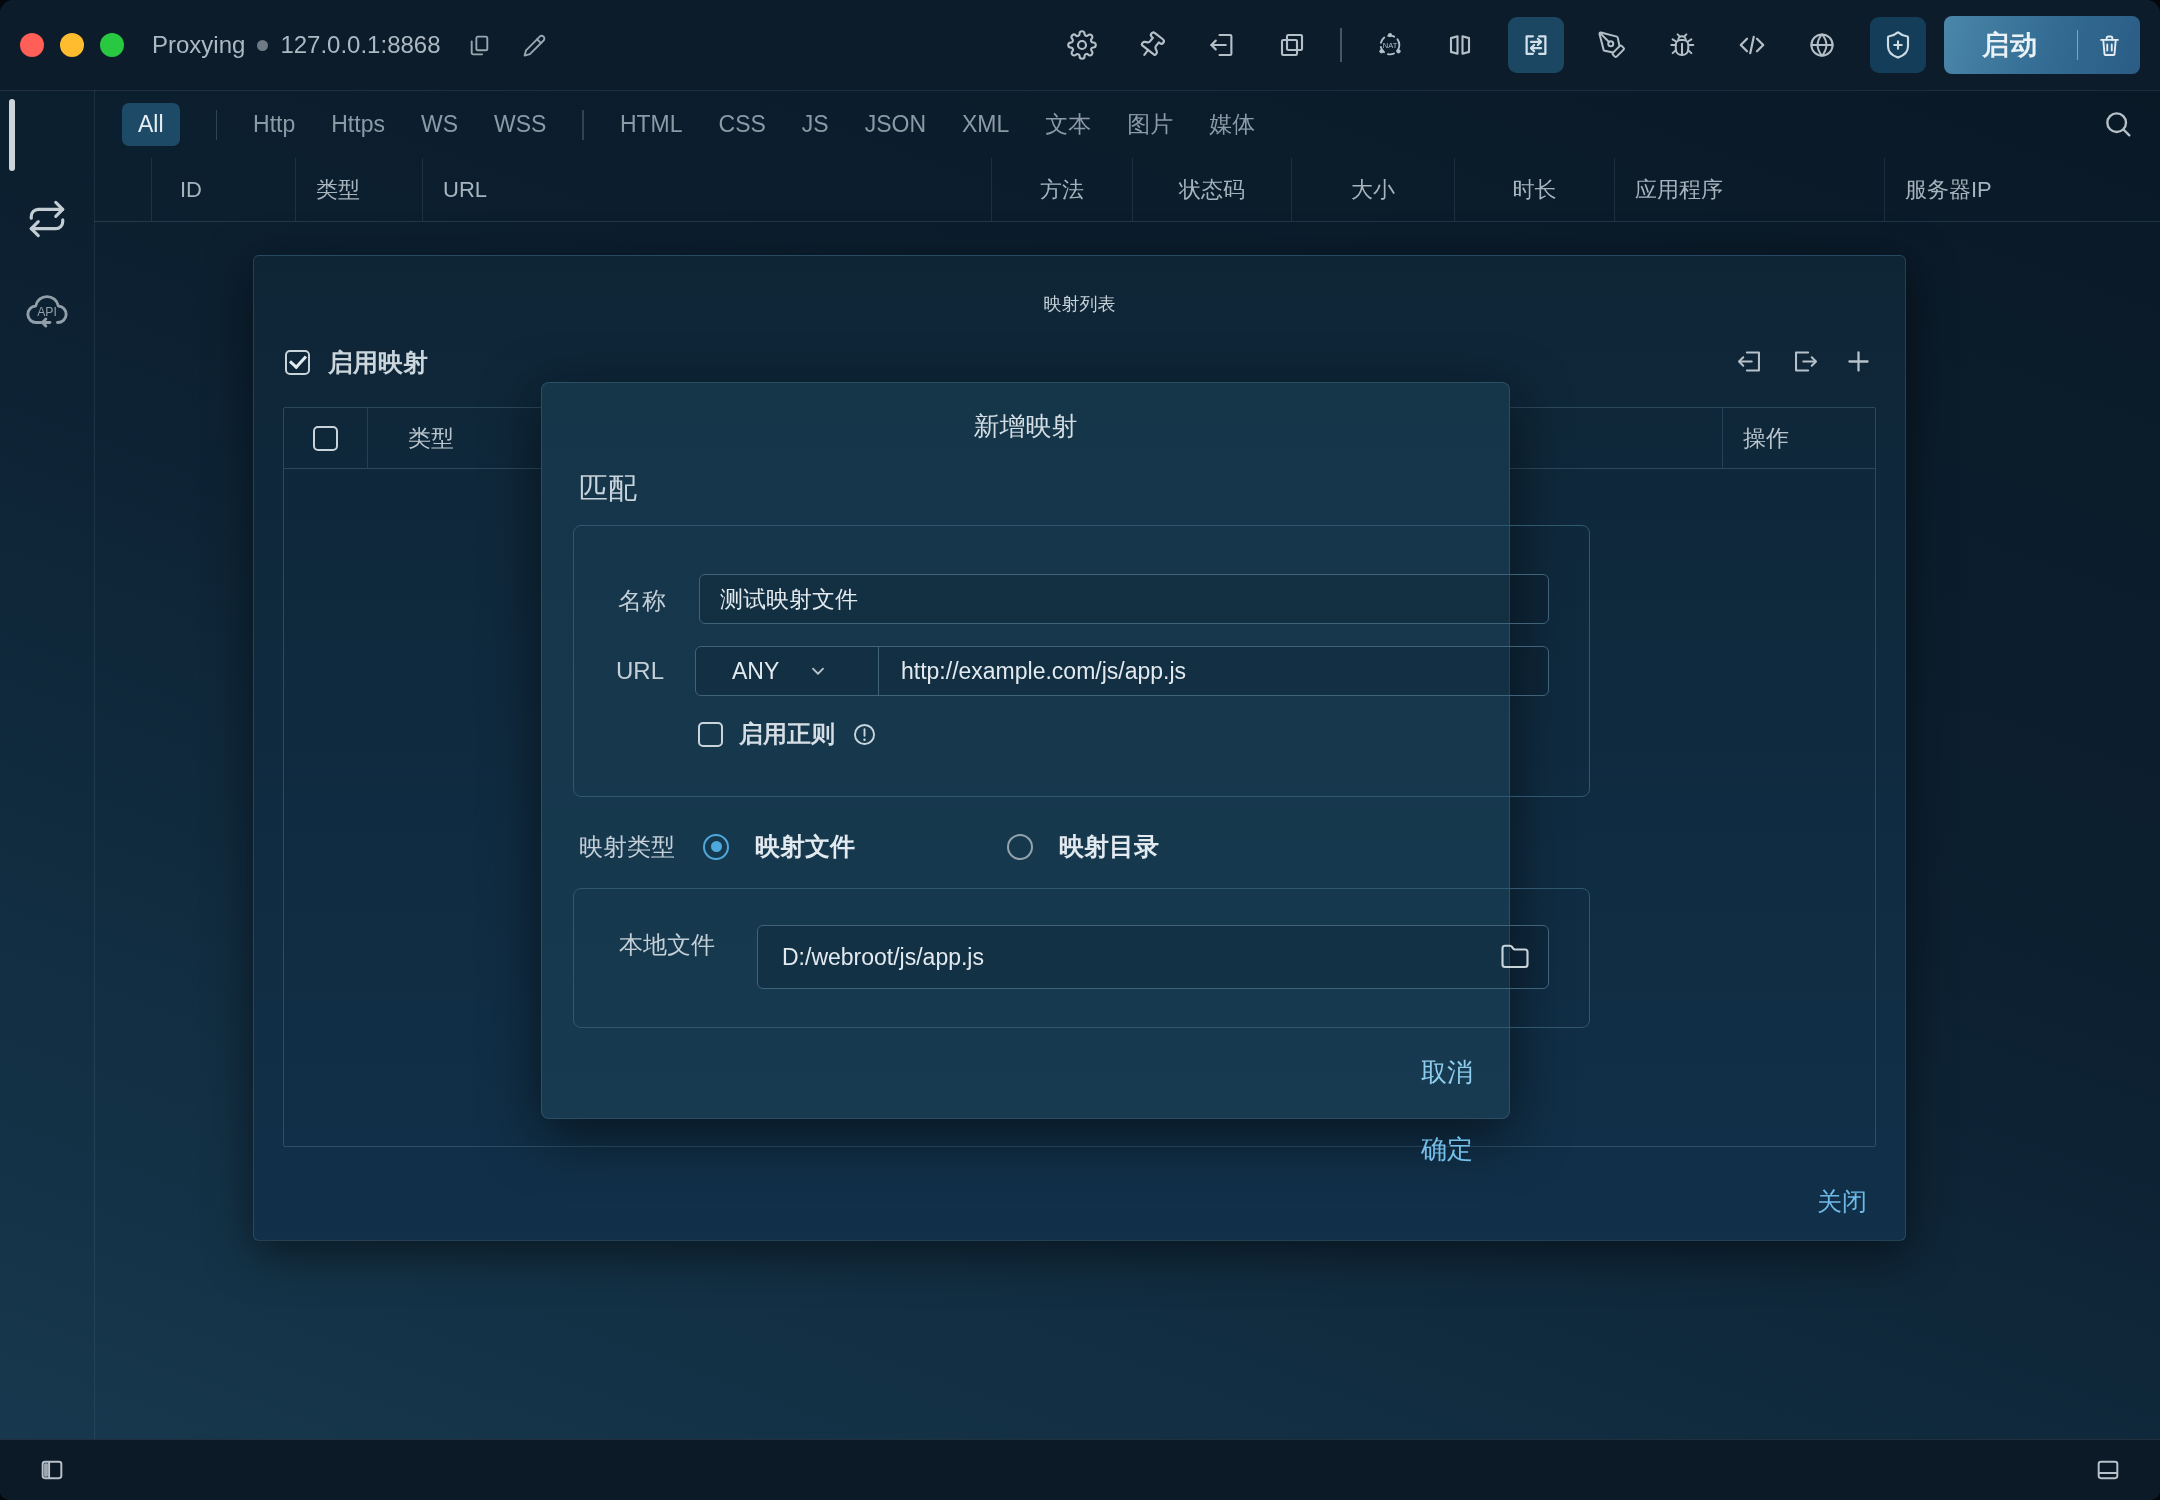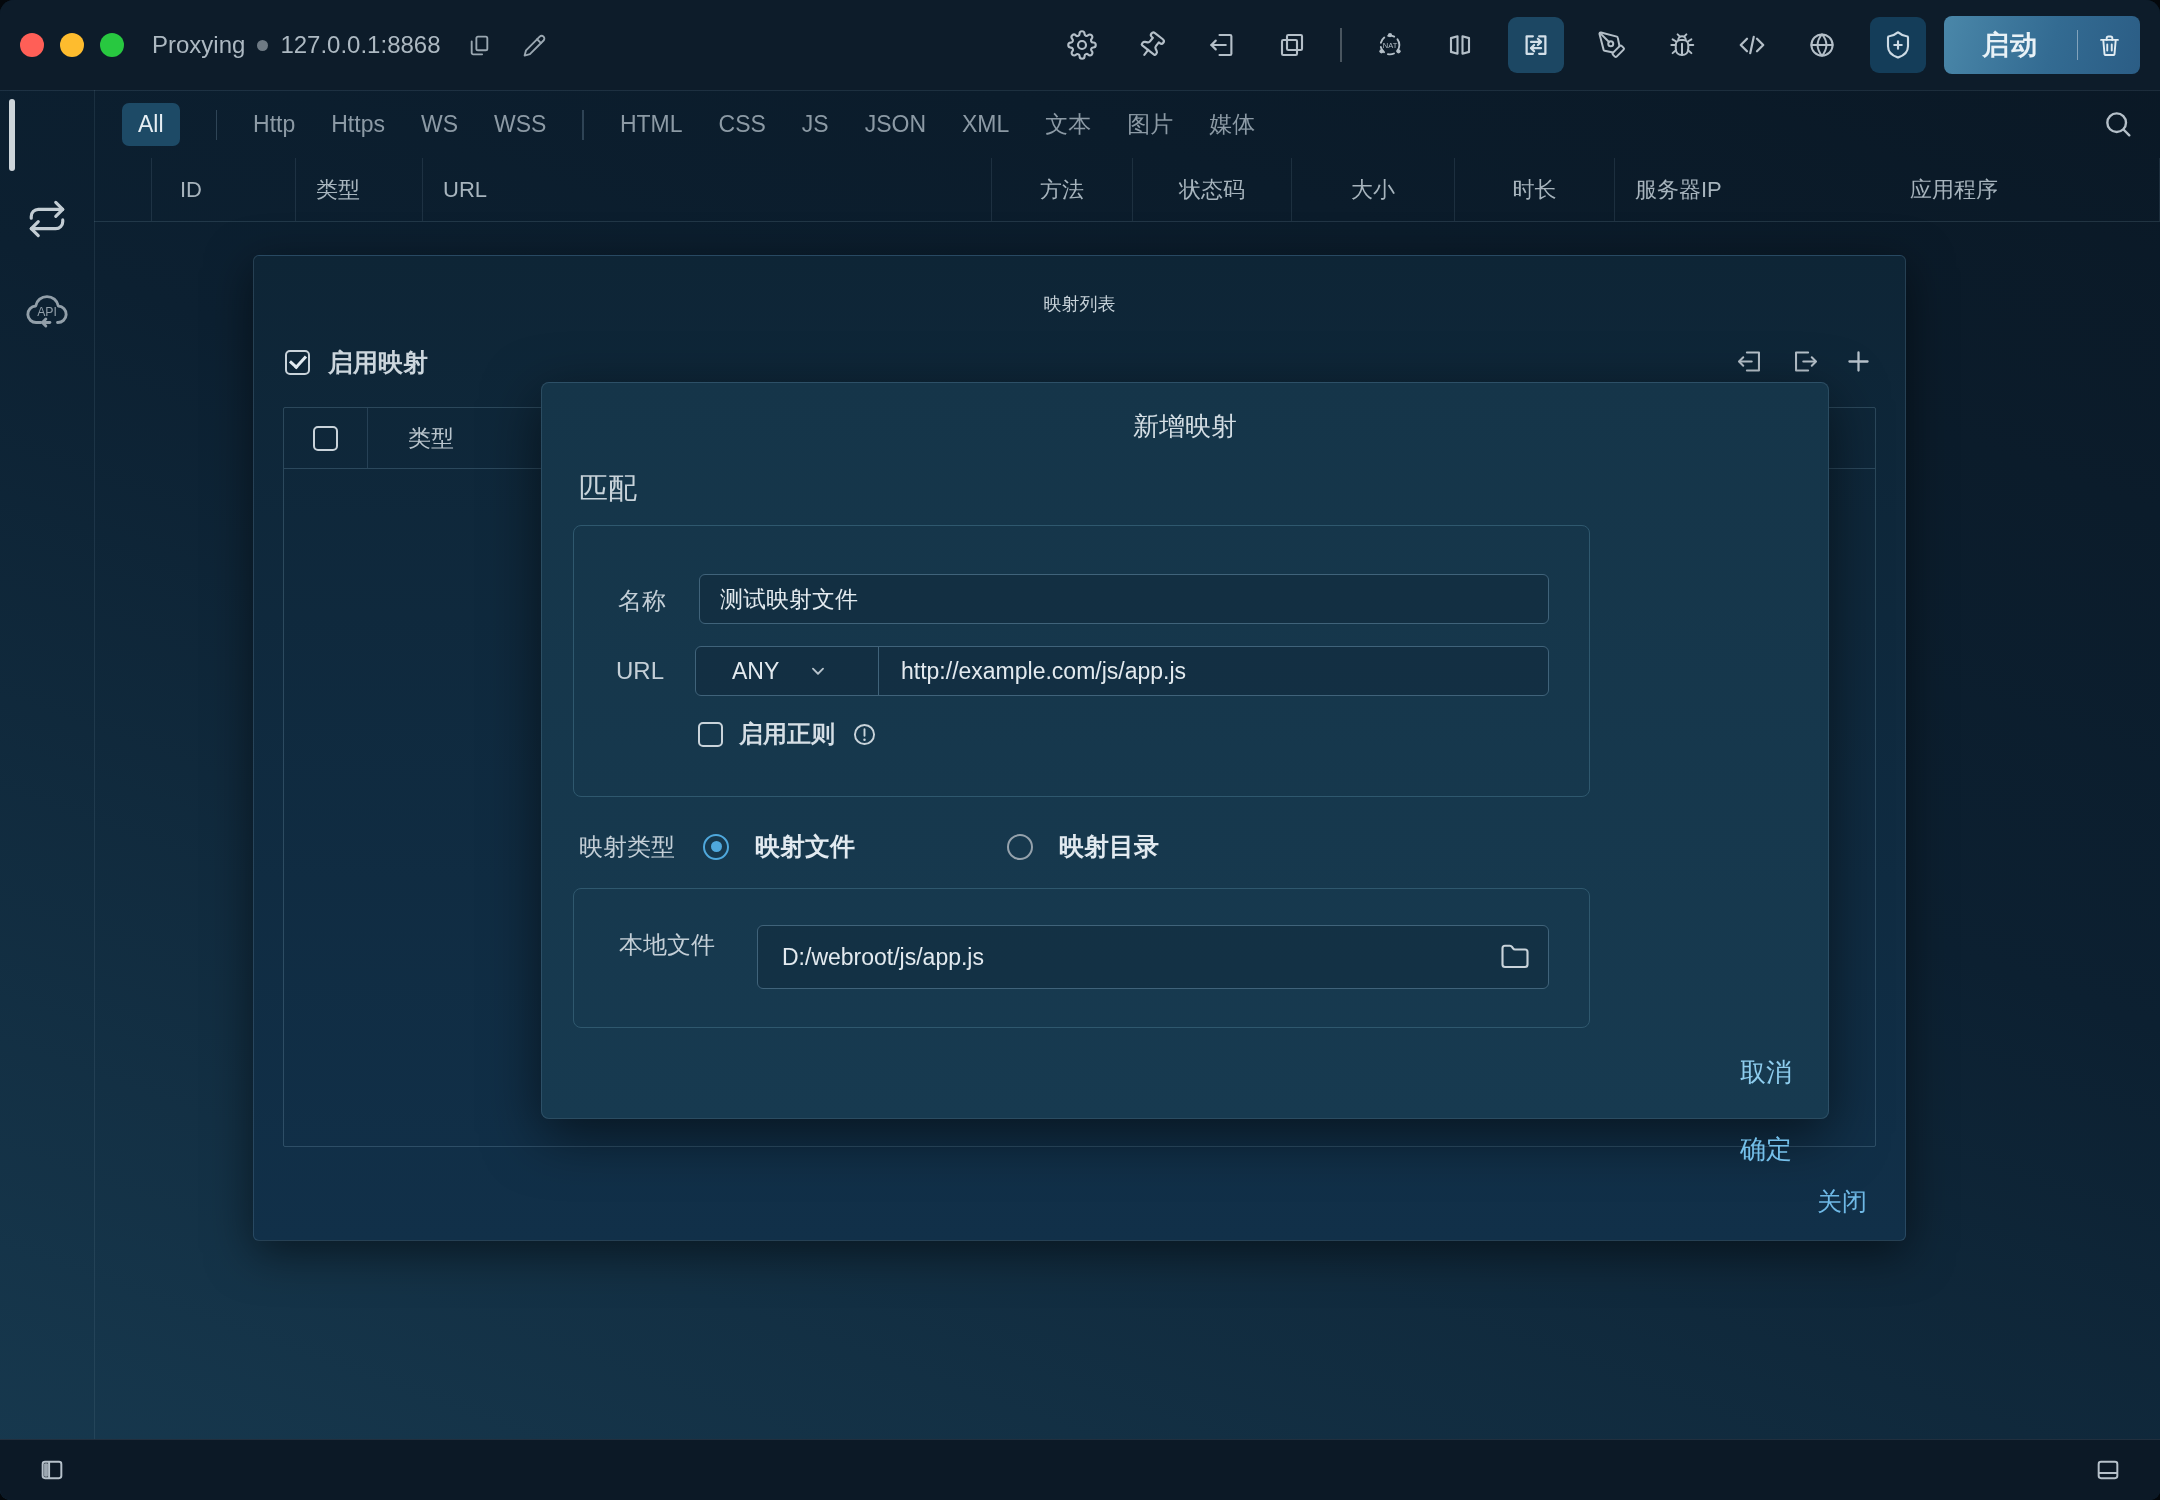--- a/index.html
+++ b/index.html
@@ -71,21 +71,21 @@
   #panel-close{position:absolute;right:38px;bottom:22px;font-size:25px;color:#6fb9e6;}
   
   .checkbox{width:25px;height:25px;border:2.5px solid #c9d3da;border-radius:5px;position:relative;box-sizing:border-box;}
   .checkbox.checked::after{content:'';position:absolute;left:5.5px;top:0px;width:7px;height:13px;
     border-right:3px solid #e2ebf1;border-bottom:3px solid #e2ebf1;transform:rotate(42deg);}
   .radio{width:26px;height:26px;border:2.5px solid #95a2ac;border-radius:50%;position:relative;box-sizing:border-box;}
   .radio.selected{border-color:#4fa8dc;}
   .radio.selected::after{content:'';position:absolute;left:50%;top:50%;width:11px;height:11px;margin:-5.5px 0 0 -5.5px;
     border-radius:50%;background:#4fa8dc;}
   
-  #dialog{position:absolute;left:541px;top:382px;width:1288px;height:737px;z-index:10;
+  #dialog{position:absolute;left:541px;top:382px;width:969px;height:737px;z-index:10;
     background:linear-gradient(180deg,#153549,#173a50);border:1px solid rgba(160,200,225,.16);
     border-radius:8px;box-shadow:0 16px 56px rgba(0,0,0,.55);box-sizing:border-box;padding-left:39px;}
   #dlg-title{position:absolute;left:0;right:0;top:26px;text-align:center;font-size:26px;color:#d3dde3;}
   #dlg-match{position:absolute;left:37px;top:86px;font-size:29px;color:#c8d3da;}
   .fieldset{position:absolute;left:31px;width:1017px;border:1px solid #2f586e;border-radius:8px;box-sizing:border-box;}
   #fs-match{top:142px;height:272px;}
   #fs-file{top:505px;height:140px;}
   .dlg-label{font-size:24px;color:#c4cfd7;}
   .input{border:1px solid #40637a;border-radius:6px;background:rgba(8,24,36,.22);color:#e3eaef;
     font-size:23px;font-family:inherit;box-sizing:border-box;padding:0 20px;outline:none;}
@@ -306,22 +306,22 @@
 
   <div id="req-header">
     <div class="hcell c0"></div>
     <div class="hcell c1">ID</div>
     <div class="hcell c2">类型</div>
     <div class="hcell c3">URL</div>
     <div class="hcell c4 center">方法</div>
     <div class="hcell c5 center">状态码</div>
     <div class="hcell c6 center">大小</div>
     <div class="hcell c7 center">时长</div>
+    <div class="hcell c8">应用程序</div>
     <div class="hcell c9">服务器IP</div>
-    <div class="hcell c8">应用程序</div>
   </div>
 
   <div id="panel">
     <div id="panel-title">映射列表</div>
     <div id="enable-row">
       <span class="checkbox checked"></span>
       <span id="enable-label">启用映射</span>
     </div>
     <div id="panel-tools">
       <span class="pt-btn">

